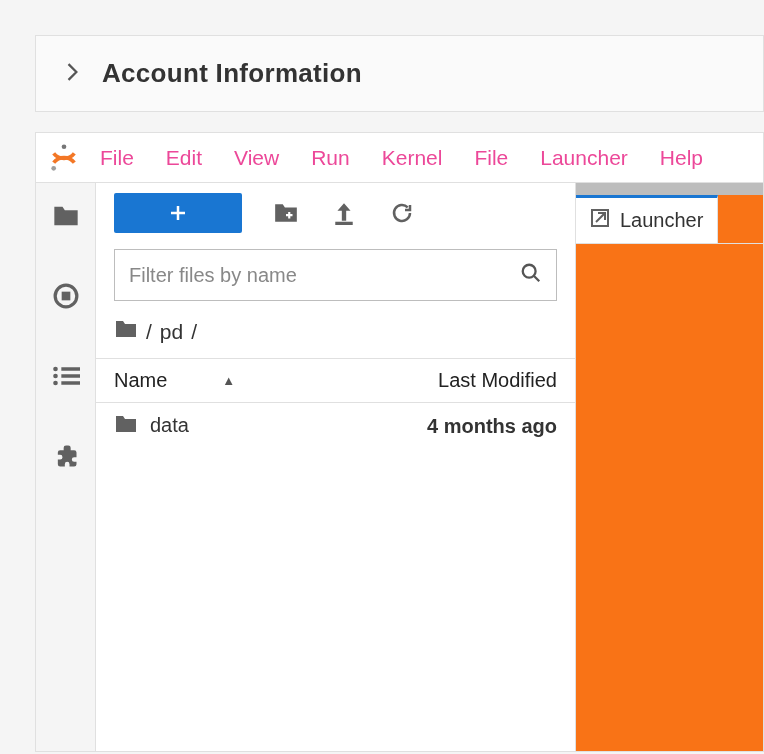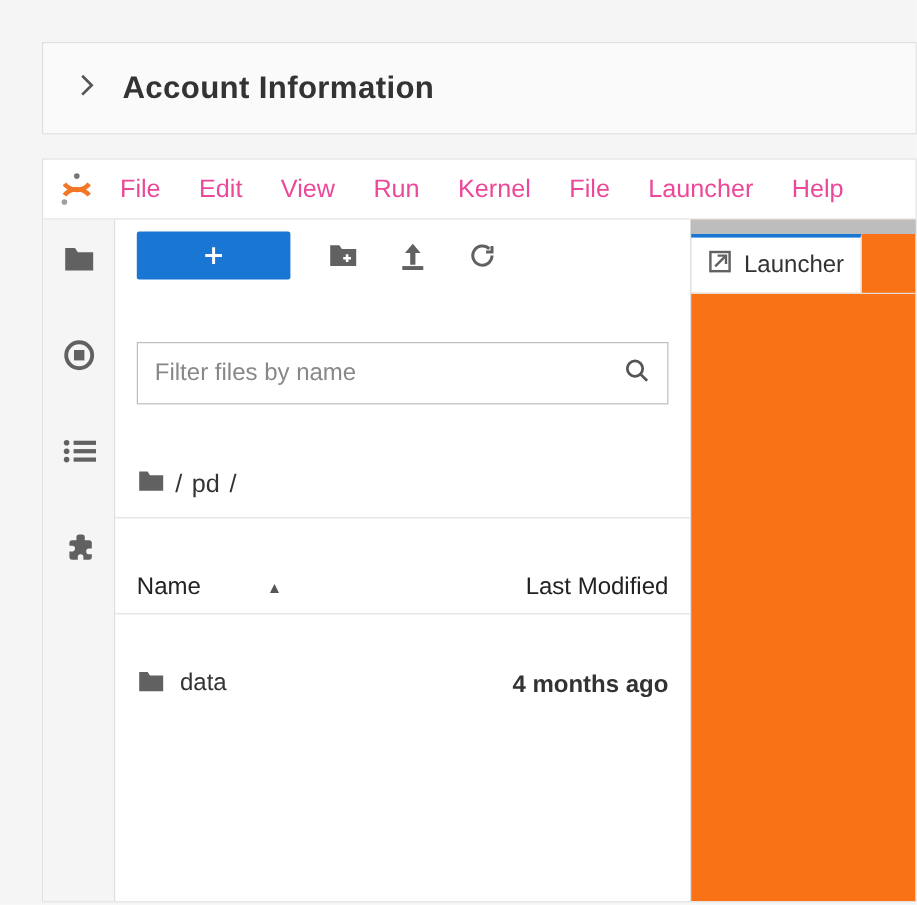--- a/index.html
+++ b/index.html
@@ -49,21 +49,20 @@
       gap: 50px;
     }
     .left-rail .rail-icon { width: 30px; height: 30px; display: flex; align-items: center; justify-content: center; color: #616161; cursor: pointer; }
     .left-rail .rail-icon.active { color: #616161; }
 
     .file-browser {
       width: 480px;
       display: flex;
       flex-direction: column;
       border-right: 1px solid #e0e0e0;
-      gap: 36px;
     }
 
     .toolbar {
       display: flex;
       align-items: center;
       padding: 10px 18px 8px;
       gap: 30px;
     }
     .toolbar .add-btn {
       background: #1976d2;

